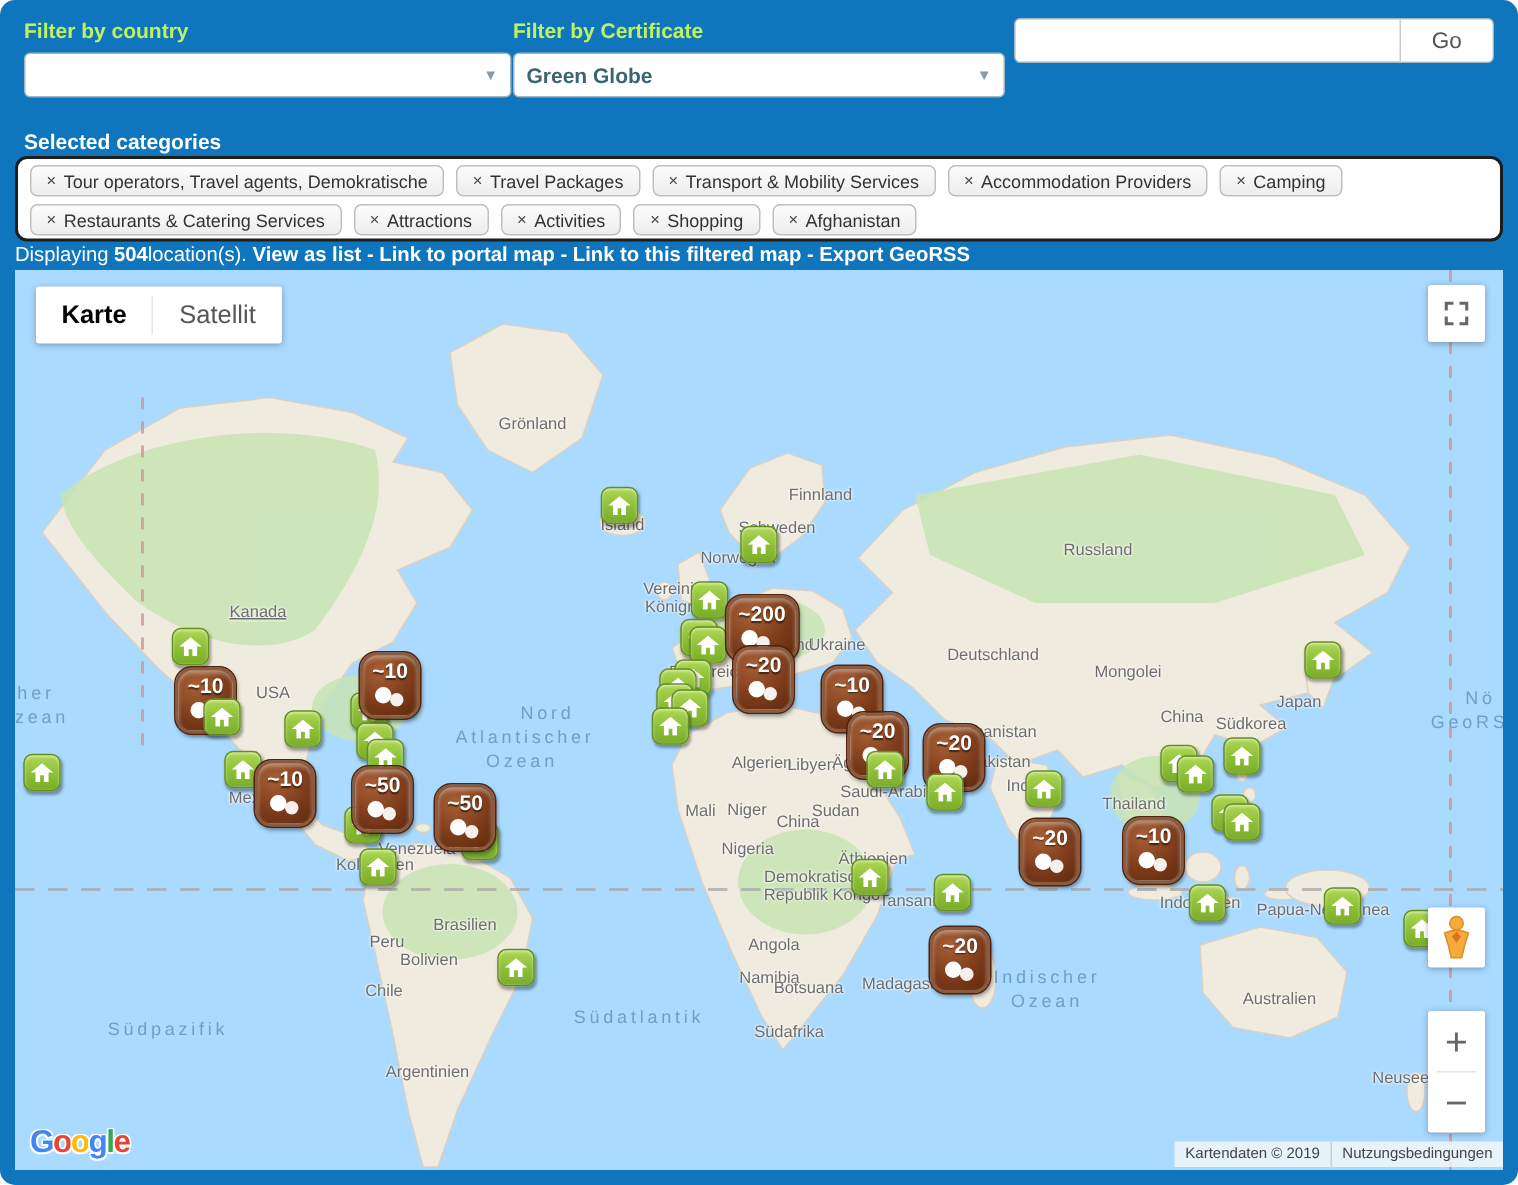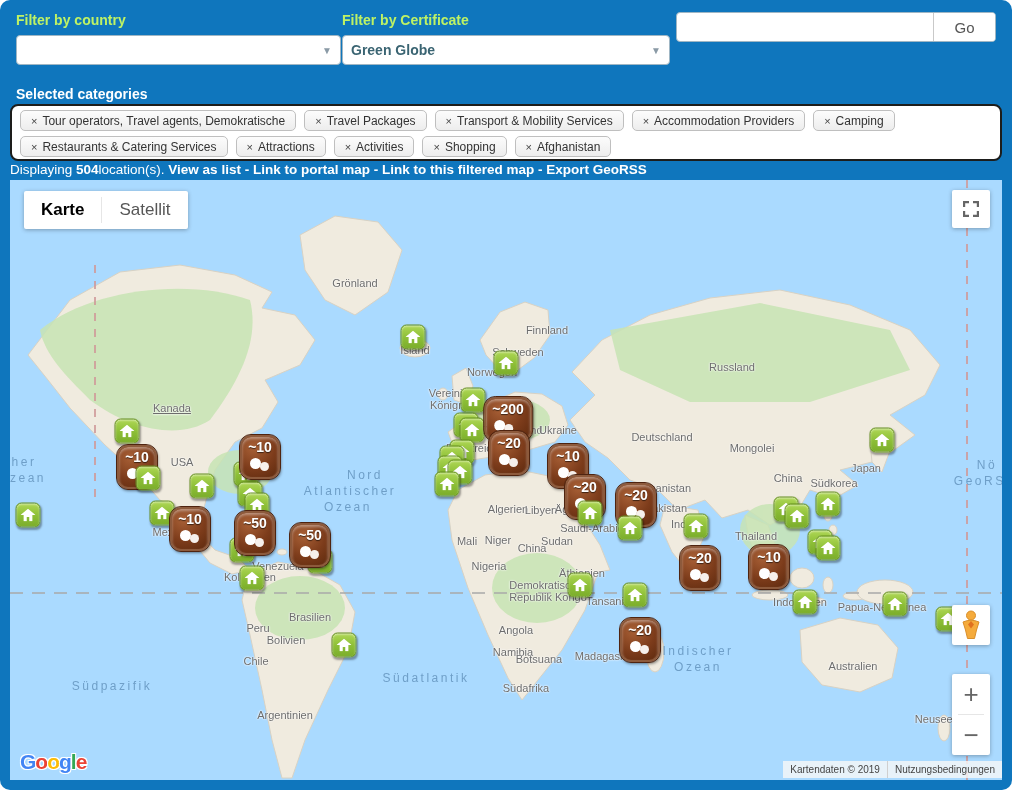--- a/index.html
+++ b/index.html
@@ -236,21 +236,21 @@
         <div class="map-label" style="left: 676px; top: 344px;">Indien</div>
         <div class="map-label" style="left: 746px; top: 356px;">Thailand</div>
         <div class="map-label" style="left: 498px; top: 329px;">Algerien</div>
         <div class="map-label" style="left: 531px; top: 330px;">Libyen</div>
         <div class="map-label" style="left: 565px; top: 329px;">Ägypten</div>
         <div class="map-label" style="left: 585px; top: 348px;">Saudi-Arabien</div>
         <div class="map-label" style="left: 457px; top: 361px;">Mali</div>
         <div class="map-label" style="left: 488px; top: 360px;">Niger</div>
         <div class="map-label" style="left: 547px; top: 361px;">Sudan</div>
         <div class="map-label" style="left: 522px; top: 368px;">China</div>
-        <div class="map-label" style="left: 479px; top: 386px;">Nigeria</div>
+        <div class="map-label" style="left: 479px; top: 386px; padding-left: 19px;">Nigeria</div>
         <div class="map-label" style="left: 572px; top: 393px;">Äthiopien</div>
         <div class="map-label" style="left: 536px; top: 405px;">Demokratische</div>
         <div class="map-label" style="left: 538px; top: 417px;">Republik Kongo</div>
         <div class="map-label" style="left: 598px; top: 421px;">Tansania</div>
         <div class="map-label" style="left: 506px; top: 450px;">Angola</div>
         <div class="map-label" style="left: 503px; top: 472px;">Namibia</div>
         <div class="map-label" style="left: 529px; top: 479px;">Botsuana</div>
         <div class="map-label" style="left: 516px; top: 508px;">Südafrika</div>
         <div class="map-label" style="left: 595px; top: 476px;">Madagaskar</div>
         <div class="map-label" style="left: 843px; top: 486px;">Australien</div>

